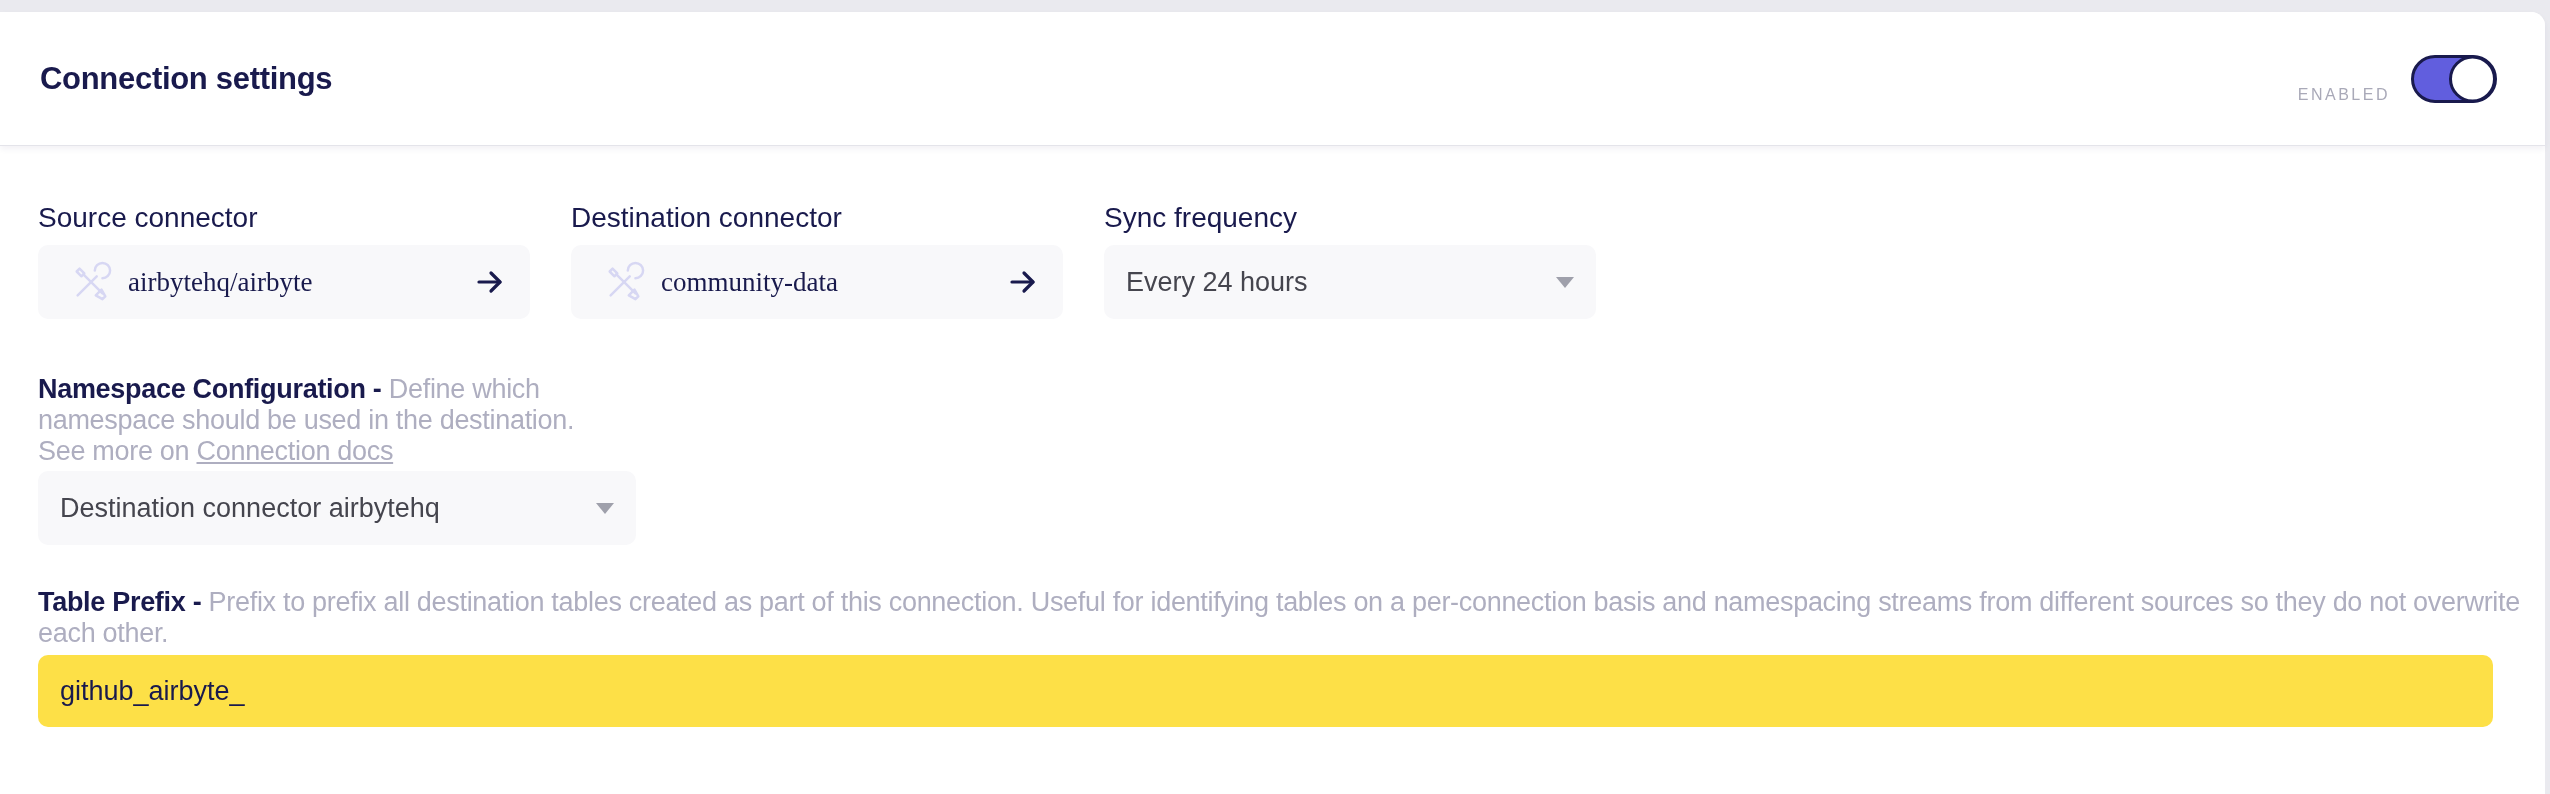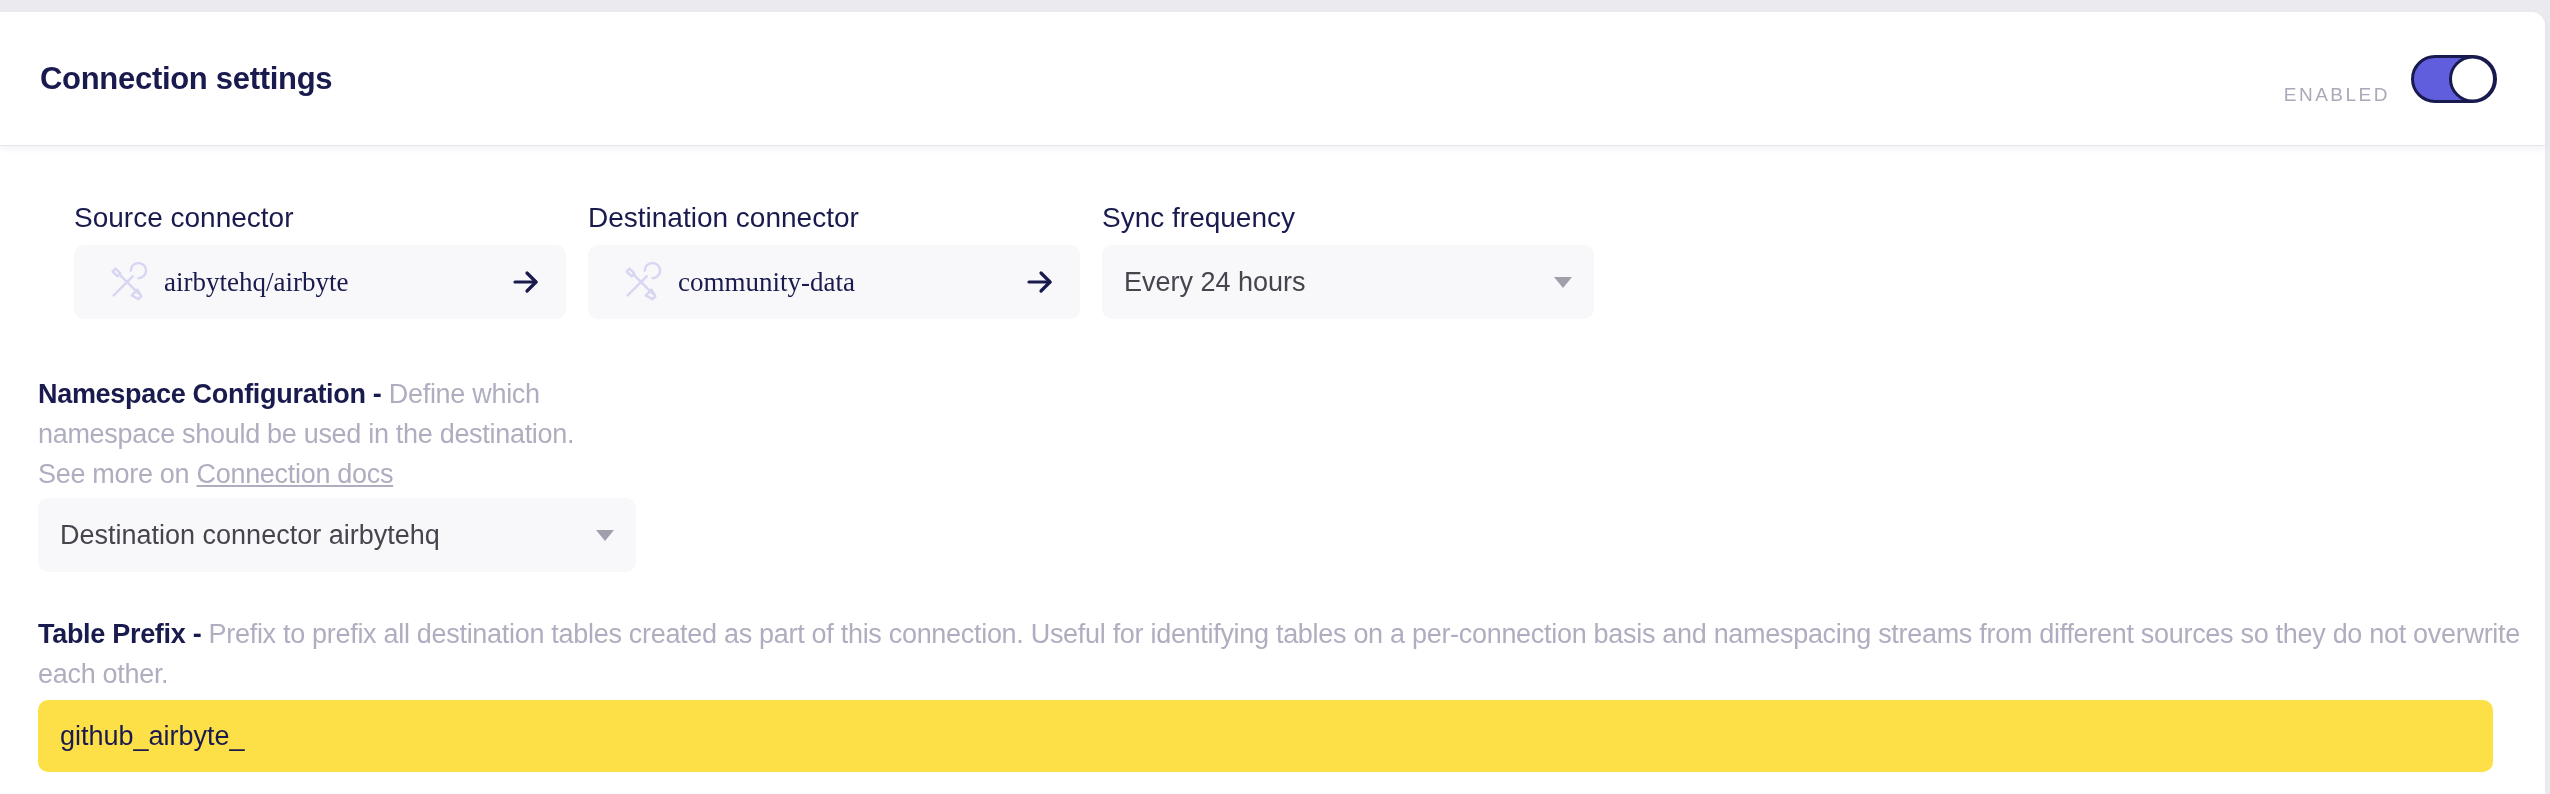--- a/index.html
+++ b/index.html
@@ -27,21 +27,21 @@
     background:#fff;
     border-top-right-radius:14px;
   }
   .page-title {
     margin:0;
     font-size:31px; font-weight:bold;
     color:#191a4d; letter-spacing:-0.3px;
   }
   .status-group { display:flex; align-items:center; gap:21px; }
   .status-label {
-    font-size:19px; color:#a9a9b8; letter-spacing:2.5px;margin-top:32px;
+    font-size:16px; color:#a9a9b8; letter-spacing:2.5px;margin-top:32px;
   }
   .toggle {
     position:relative;
     width:86px; height:48px;
     background:#615ede;
     border:3px solid #191a4d;
     border-radius:26px;
     box-sizing:border-box;
     cursor:pointer;
   }
@@ -49,21 +49,21 @@
     position:absolute; right:-2px; top:50%;
     transform:translateY(-50%);
     width:47px; height:47px;
     background:#ffffff;
     border:3px solid #191a4d;
     border-radius:50%;
     box-sizing:border-box;
   }
   
   .content { padding:57px 0 0 38px; }
-  .fields-row { display:flex; gap:22px;margin-left:36px; }
+  .fields-row { display:flex; gap:41px; }
   .field-label {
     font-size:28px; line-height:30px;
     color:#191a4d;
     margin-bottom:12px;
   }
   .connector-card, .select-box {
     height:74px;
     background:#f8f8fa;
     border-radius:10px;
     display:flex; align-items:center;
@@ -84,21 +84,21 @@
     width:0; height:0;
     border-left:9px solid transparent;
     border-right:9px solid transparent;
     border-top:11px solid #9fa0ab;
   }
   
   .section-namespace { margin-top:55px; width:566px; }
   .section-tableprefix { margin-top:42px; width:2497px; }
   .section-text {
     margin:0;
-    font-size:27px; line-height:40px;
+    font-size:27px; line-height:31px;
     letter-spacing:-0.3px;
     color:#aeaec0;
   }
   .section-text .section-title { color:#191a4d; font-weight:bold; }
   .section-text a.doc-link { color:#aeaec0; text-decoration:underline; cursor:pointer; }
   .namespace-select { margin-top:4px; width:598px; }
   .prefix-input {
     display:block;
     margin-top:6px;
     width:2455px; height:72px;

